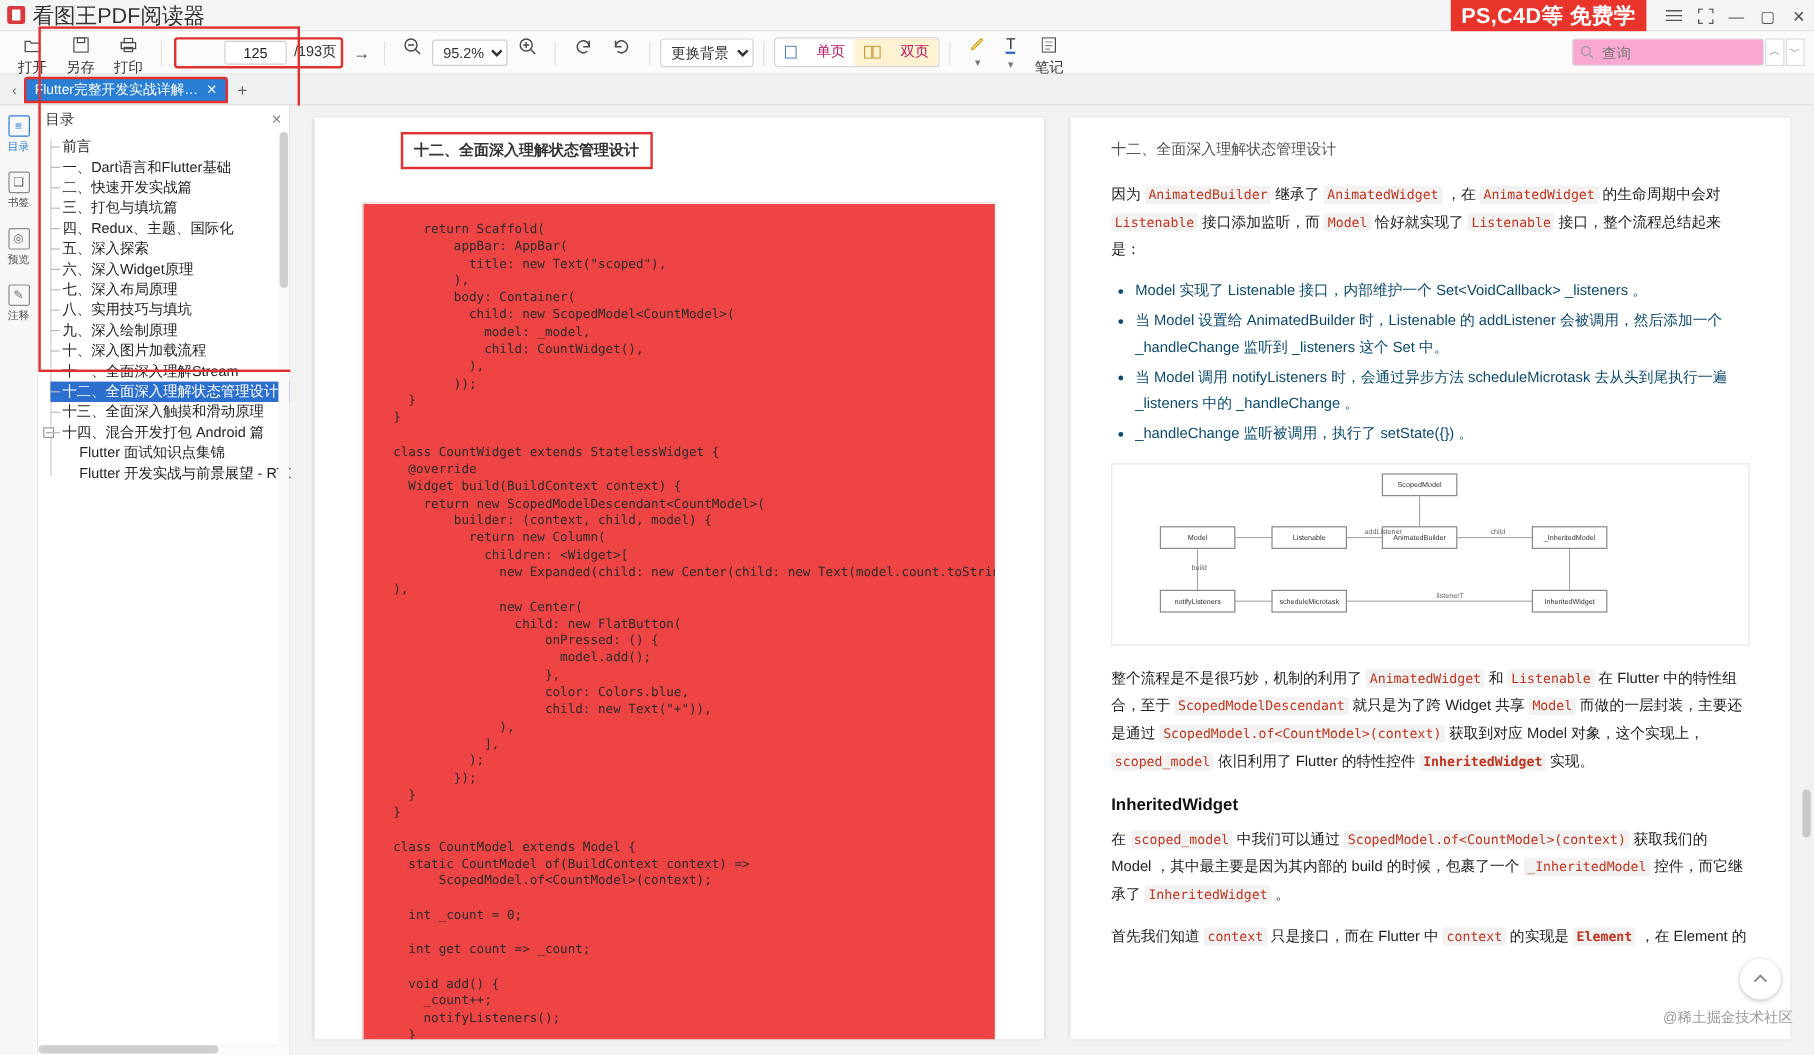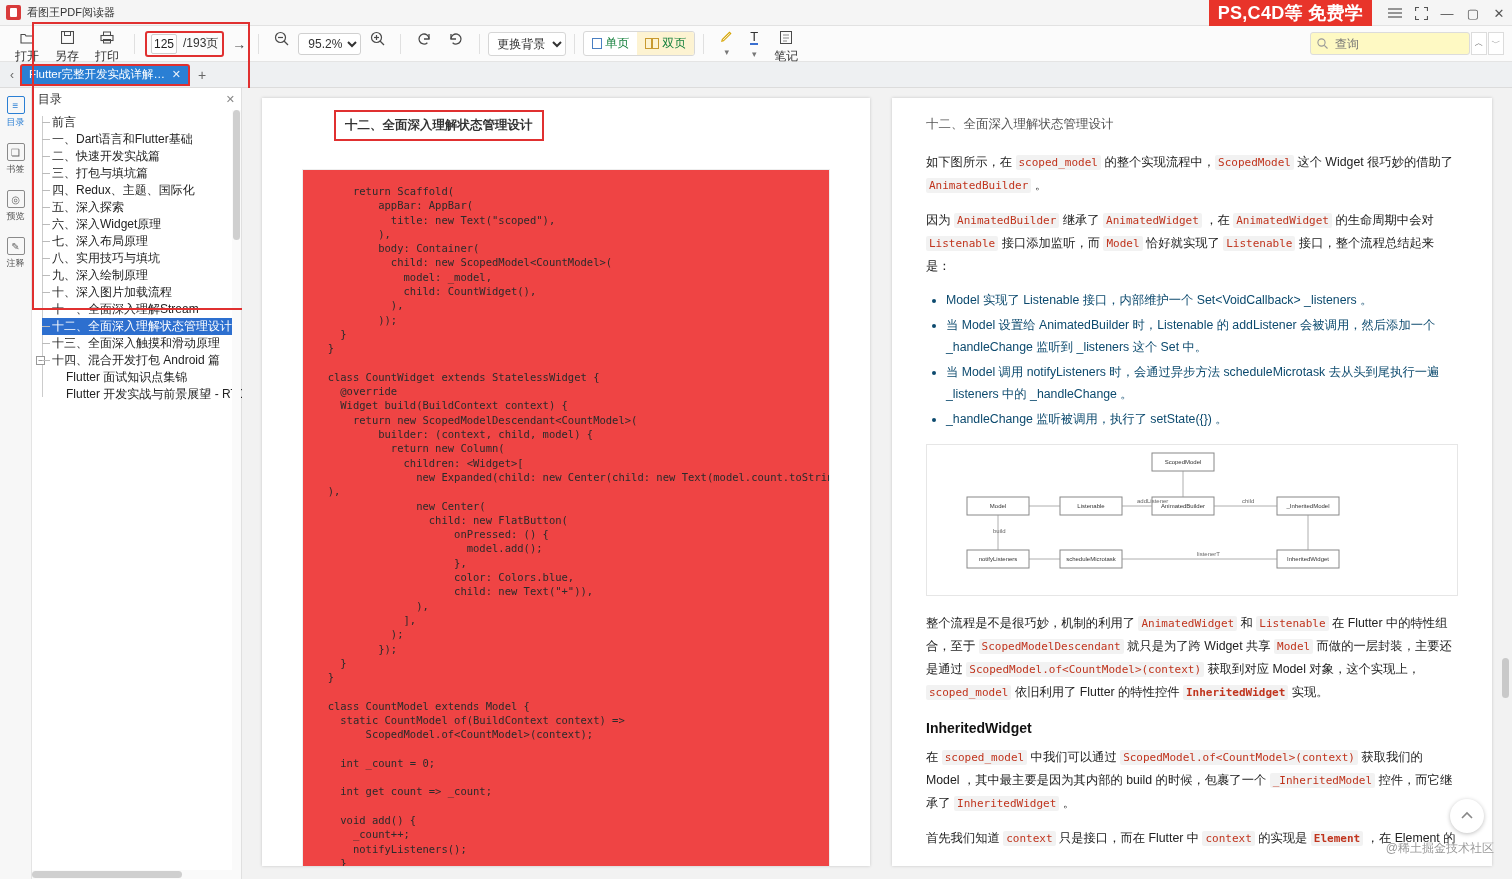--- a/index.html
+++ b/index.html
@@ -18,21 +18,21 @@
     display: flex; align-items: center; padding: 0 6px; position: relative;
   }
   .app-logo {
     width: 15px; height: 15px; background: #d83b3b; border-radius: 2px;
     margin-right: 6px; position: relative;
   }
   .app-logo:after {
     content: ""; position: absolute; left: 4px; top: 3px; width: 7px; height: 9px;
     background: #fff; border-radius: 1px;
   }
-  .app-title { font-size: 11px; color: #333; }
+  .app-title { font-size: 18px; color: #333; }
   .title-right { position: absolute; right: 0; top: 0; height: 26px; display: flex; align-items: center; }
   .promo {
     background: #e8342a; color: #fff; font-size: 18px; font-weight: bold;
     padding: 14px 9px; border-radius: 3px; margin-right: 10px; letter-spacing: .3px;
   }
   .tb-icon {
     width: 26px; height: 26px; display: flex; align-items: center; justify-content: center;
     color: #555; font-size: 13px;
   }
 
@@ -47,47 +47,46 @@
   }
   .sep { width: 1px; height: 20px; background: #e0e0e0; margin: 0 6px; }
   .ico { display: inline-block; line-height: 1; }
   .ico svg { display: block; }
 
   .page-nav {
     display: flex; align-items: center; gap: 6px; border: 2px solid #e03030;
     border-radius: 3px; padding: 1px 4px; margin: 0 2px;
   }
   .page-input {
-    width: 26px; height: 20px; font-size: 12px; text-align: center;
+    width: 52px; height: 20px; font-size: 12px; text-align: center;
     border: 1px solid #cfcfcf; border-radius: 2px; background: #fff; color: #222;
-    outline: none; font-family: "Liberation Sans", sans-serif;
+    outline: none; font-family: "Liberation Sans", sans-serif; margin-left: 36px;
   }
   .page-total { font-size: 12px; color: #333; }
   .arrow-btn { font-size: 14px; color: #444; padding: 0 4px; }
 
   .zoom-sel {
     height: 22px; border: 1px solid #d0d0d0; background: #fff; font-size: 12px;
     border-radius: 3px; color: #333; padding: 0 2px 0 4px;
     font-family: "Liberation Sans", sans-serif;
-    text-align: right;
   }
   .bg-sel {
     height: 24px; border: 1px solid #d6d6d6; background: #fff; font-size: 12px;
     border-radius: 3px; color: #333; padding: 0 4px;
     font-family: "Liberation Sans", sans-serif;
   }
   .seg {
     display: flex; border: 1px solid #d8d8d8; border-radius: 3px; overflow: hidden; background: #fff;
   }
-  .seg .s-item { display: flex; align-items: center; gap: 3px; font-size: 12px; padding: 3px 8px; color: #15803d; }
+  .seg .s-item { display: flex; align-items: center; gap: 16px; font-size: 12px; padding: 3px 8px; color: #be185d; }
   .seg .s-item.active { background: #fdf3d2; }
 
   .search-box {
     position: absolute; right: 42px; top: 6px; width: 160px; height: 23px;
-    border: 1px solid #dcdcdc; border-radius: 3px; background: #fef9c3;
+    border: 1px solid #dcdcdc; border-radius: 3px; background: #f9a8d4;
     display: flex; align-items: center; padding: 0 6px; gap: 5px;
   }
   .search-box input {
     border: none; outline: none; font-size: 12px; width: 100%; color: #333;
     background: transparent; font-family: "Liberation Sans", sans-serif;
   }
   .search-nav { position: absolute; right: 8px; top: 6px; display: flex; gap: 1px; }
   .search-nav div {
     width: 16px; height: 23px; border: 1px solid #dcdcdc; background: #fff;
     font-size: 9px; color: #666; display: flex; align-items: center; justify-content: center;
@@ -569,23 +568,20 @@
       notifyListeners();
     }
   }</pre>
         </div>
       </div>
 
       <div class="page right">
         <div class="rp">
           <h4>十二、全面深入理解状态管理设计</h4>
 
-          <p>
-            <span>如下图所示，在 </span><code class="inl">scoped_model</code><span> 的整个实现流程中，</span><code class="inl">ScopedModel</code><span> 这个 Widget 很巧妙的借助了 </span><code class="inl">AnimatedBuilder</code><span> 。</span>
-          </p>
 
           <p>
             <span>因为 </span><code class="inl">AnimatedBuilder</code><span> 继承了 </span><code class="inl">AnimatedWidget</code><span> ，在 </span><code class="inl">AnimatedWidget</code><span> 的生命周期中会对 </span><code class="inl">Listenable</code><span> 接口添加监听，而 </span><code class="inl">Model</code><span> 恰好就实现了 </span><code class="inl">Listenable</code><span> 接口，整个流程总结起来是：</span>
           </p>
 
           <ul>
             <li>Model 实现了 Listenable 接口，内部维护一个 Set&lt;VoidCallback&gt; _listeners 。</li>
             <li>当 Model 设置给 AnimatedBuilder 时，Listenable 的 addListener 会被调用，然后添加一个 _handleChange 监听到 _listeners 这个 Set 中。</li>
             <li>当 Model 调用 notifyListeners 时，会通过异步方法 scheduleMicrotask 去从头到尾执行一遍 _listeners 中的 _handleChange 。</li>
             <li>_handleChange 监听被调用，执行了 setState({}) 。</li>

